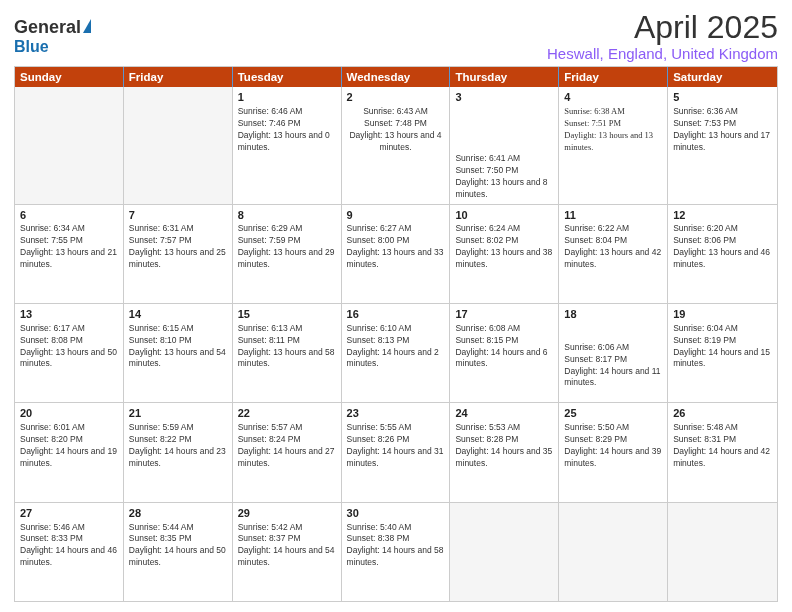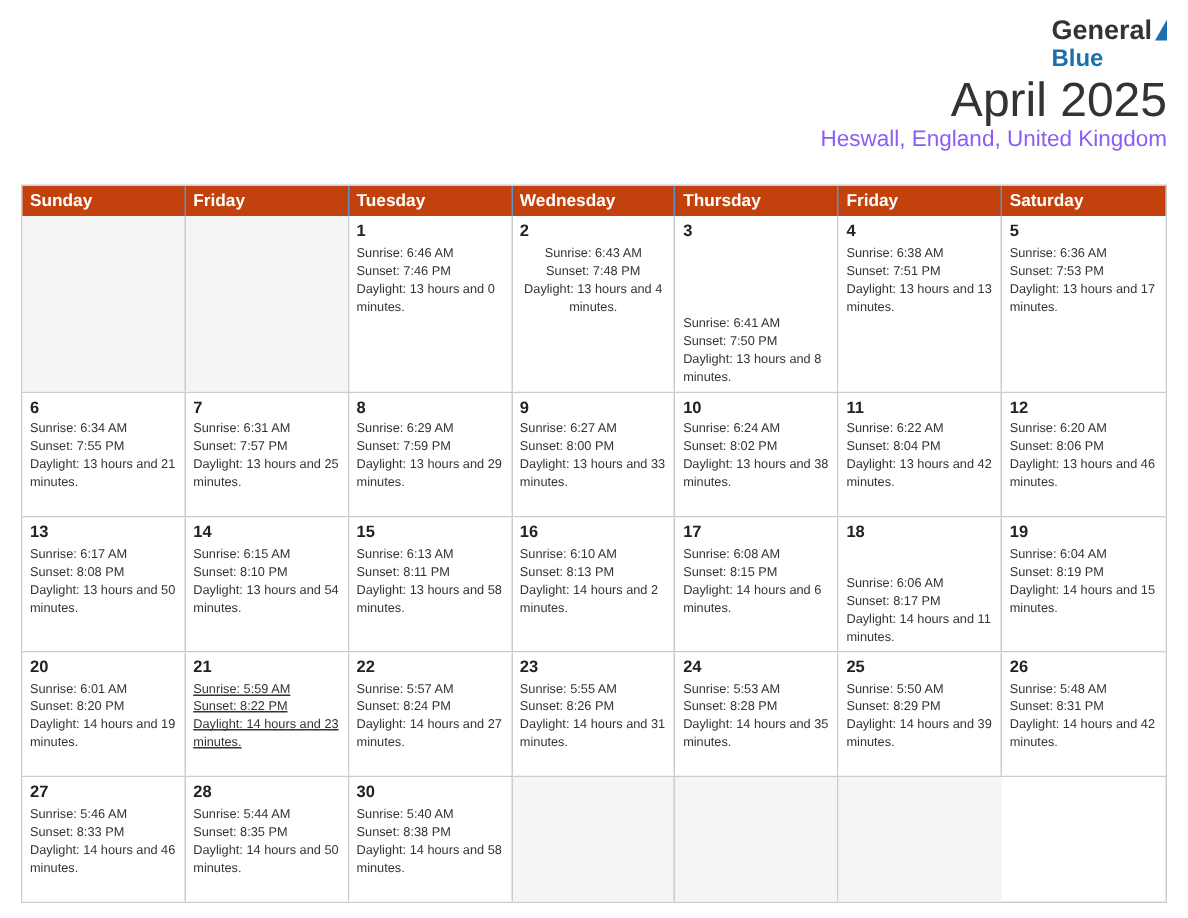--- a/index.html
+++ b/index.html
@@ -13,23 +13,22 @@
     .page {
       width: 792px;
       height: 612px;
       padding: 10px 14px;
       display: flex;
       flex-direction: column;
     }
     .header {
       display: flex;
       justify-content: space-between;
-      align-items: flex-end;
-      margin-bottom: 22px;
-      flex-direction: column;
+      align-items: center;
+      margin-bottom: 4px;
     }
     .logo {
       display: flex;
       flex-direction: column;
       align-items: flex-start;
     }
     .logo-text {
       display: flex;
       align-items: center;
     }
@@ -167,21 +166,21 @@
 Daylight: 13 hours and 4 minutes.</div>
           </div>
           <div class="cal-cell">
             <span class="day-num">3</span>
             <div class="day-info" style="white-space: pre-line; margin-top: 48px;">Sunrise: 6:41 AM
 Sunset: 7:50 PM
 Daylight: 13 hours and 8 minutes.</div>
           </div>
           <div class="cal-cell">
             <span class="day-num">4</span>
-            <div class="day-info" style="white-space: pre-line;">Sunrise: 6:38 AM
+            <div class="day-info" style="white-space: pre-line; font-family: Liberation Serif, serif;">Sunrise: 6:38 AM
 Sunset: 7:51 PM
 Daylight: 13 hours and 13 minutes.</div>
           </div>
           <div class="cal-cell">
             <span class="day-num">5</span>
             <div class="day-info" style="white-space: pre-line;">Sunrise: 6:36 AM
 Sunset: 7:53 PM
 Daylight: 13 hours and 17 minutes.</div>
           </div>
         </div>
@@ -275,21 +274,21 @@
         </div>
         <div class="cal-row">
           <div class="cal-cell">
             <span class="day-num">20</span>
             <div class="day-info" style="white-space: pre-line;">Sunrise: 6:01 AM
 Sunset: 8:20 PM
 Daylight: 14 hours and 19 minutes.</div>
           </div>
           <div class="cal-cell">
             <span class="day-num">21</span>
-            <div class="day-info" style="white-space: pre-line; text-decoration: underline;">Sunrise: 5:59 AM
+            <div class="day-info" style="white-space: pre-line;">Sunrise: 5:59 AM
 Sunset: 8:22 PM
 Daylight: 14 hours and 23 minutes.</div>
           </div>
           <div class="cal-cell">
             <span class="day-num">22</span>
             <div class="day-info" style="white-space: pre-line;">Sunrise: 5:57 AM
 Sunset: 8:24 PM
 Daylight: 14 hours and 27 minutes.</div>
           </div>
           <div class="cal-cell">
@@ -322,20 +321,26 @@
             <span class="day-num">27</span>
             <div class="day-info" style="white-space: pre-line;">Sunrise: 5:46 AM
 Sunset: 8:33 PM
 Daylight: 14 hours and 46 minutes.</div>
           </div>
           <div class="cal-cell">
             <span class="day-num">28</span>
             <div class="day-info" style="white-space: pre-line;">Sunrise: 5:44 AM
 Sunset: 8:35 PM
 Daylight: 14 hours and 50 minutes.</div>
+          </div>
+          <div class="cal-cell">
+            <span class="day-num">29</span>
+            <div class="day-info" style="white-space: pre-line;">Sunrise: 5:42 AM
+Sunset: 8:37 PM
+Daylight: 14 hours and 54 minutes.</div>
           </div>
           <div class="cal-cell">
             <span class="day-num">30</span>
             <div class="day-info" style="white-space: pre-line;">Sunrise: 5:40 AM
 Sunset: 8:38 PM
 Daylight: 14 hours and 58 minutes.</div>
           </div>
           <div class="cal-cell empty" style="background: rgb(245, 245, 245);"></div>
           <div class="cal-cell empty" style="background: rgb(245, 245, 245);"></div>
           <div class="cal-cell empty" style="background: rgb(245, 245, 245);"></div>

